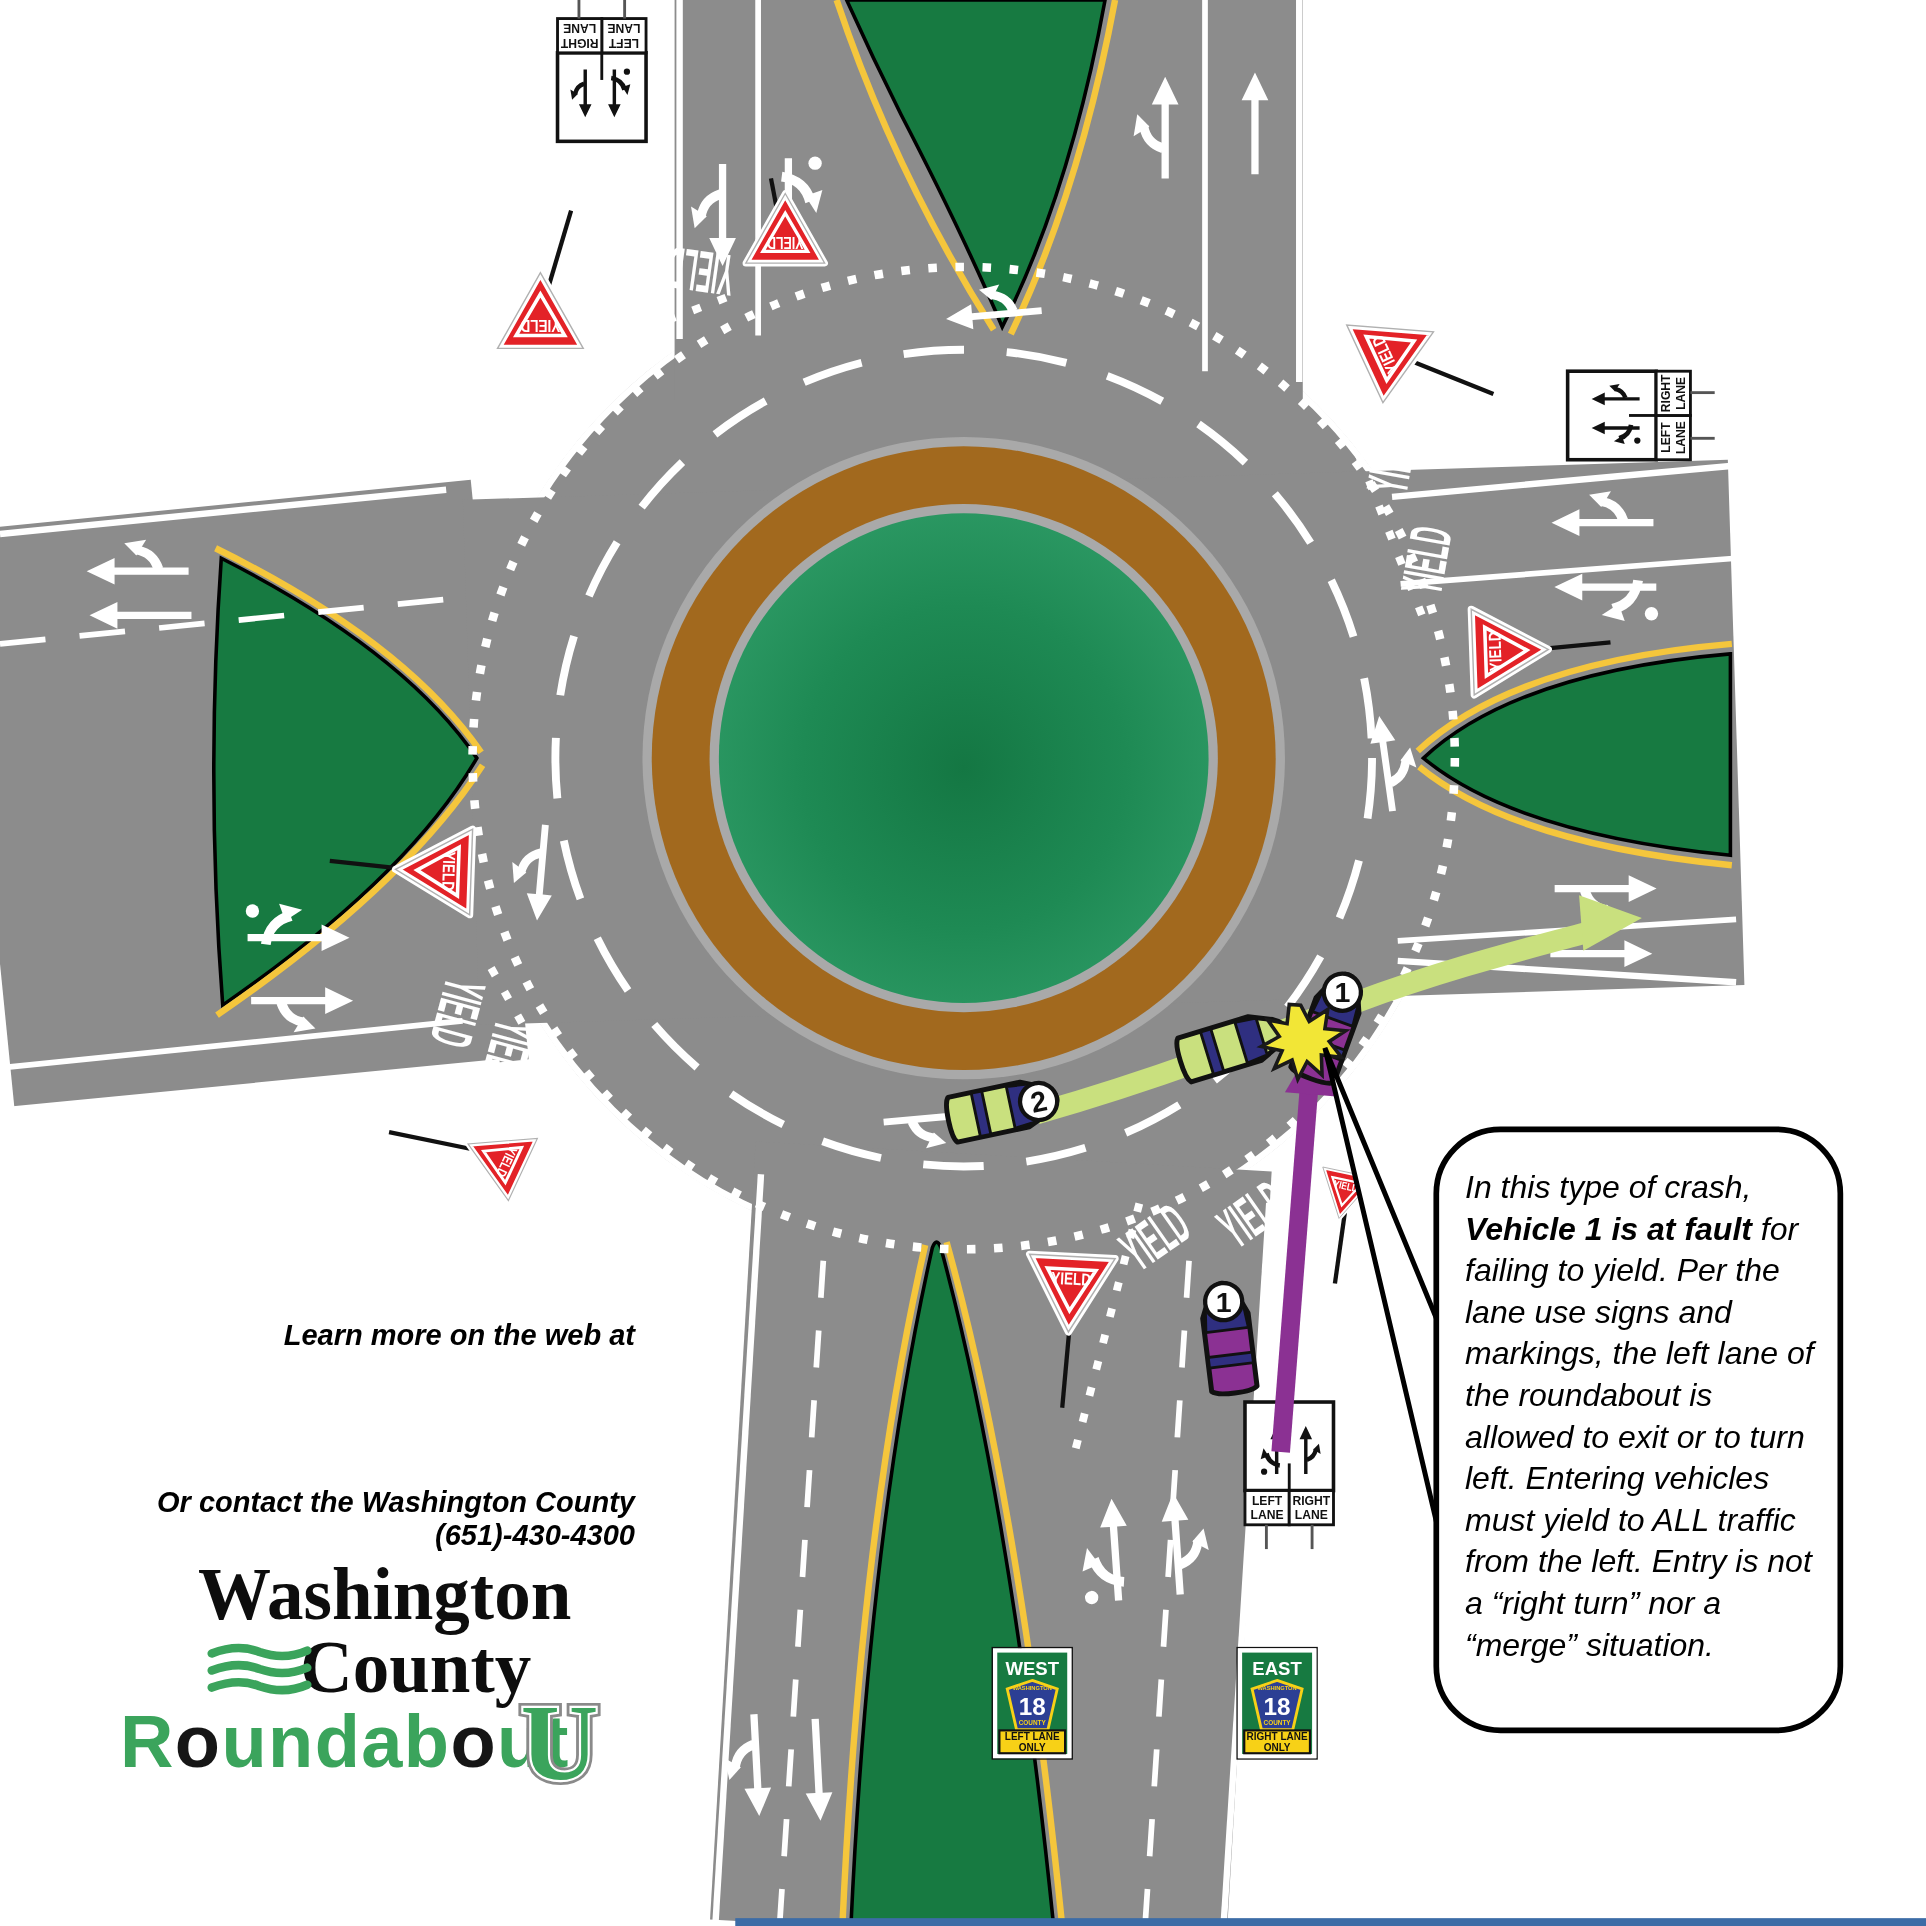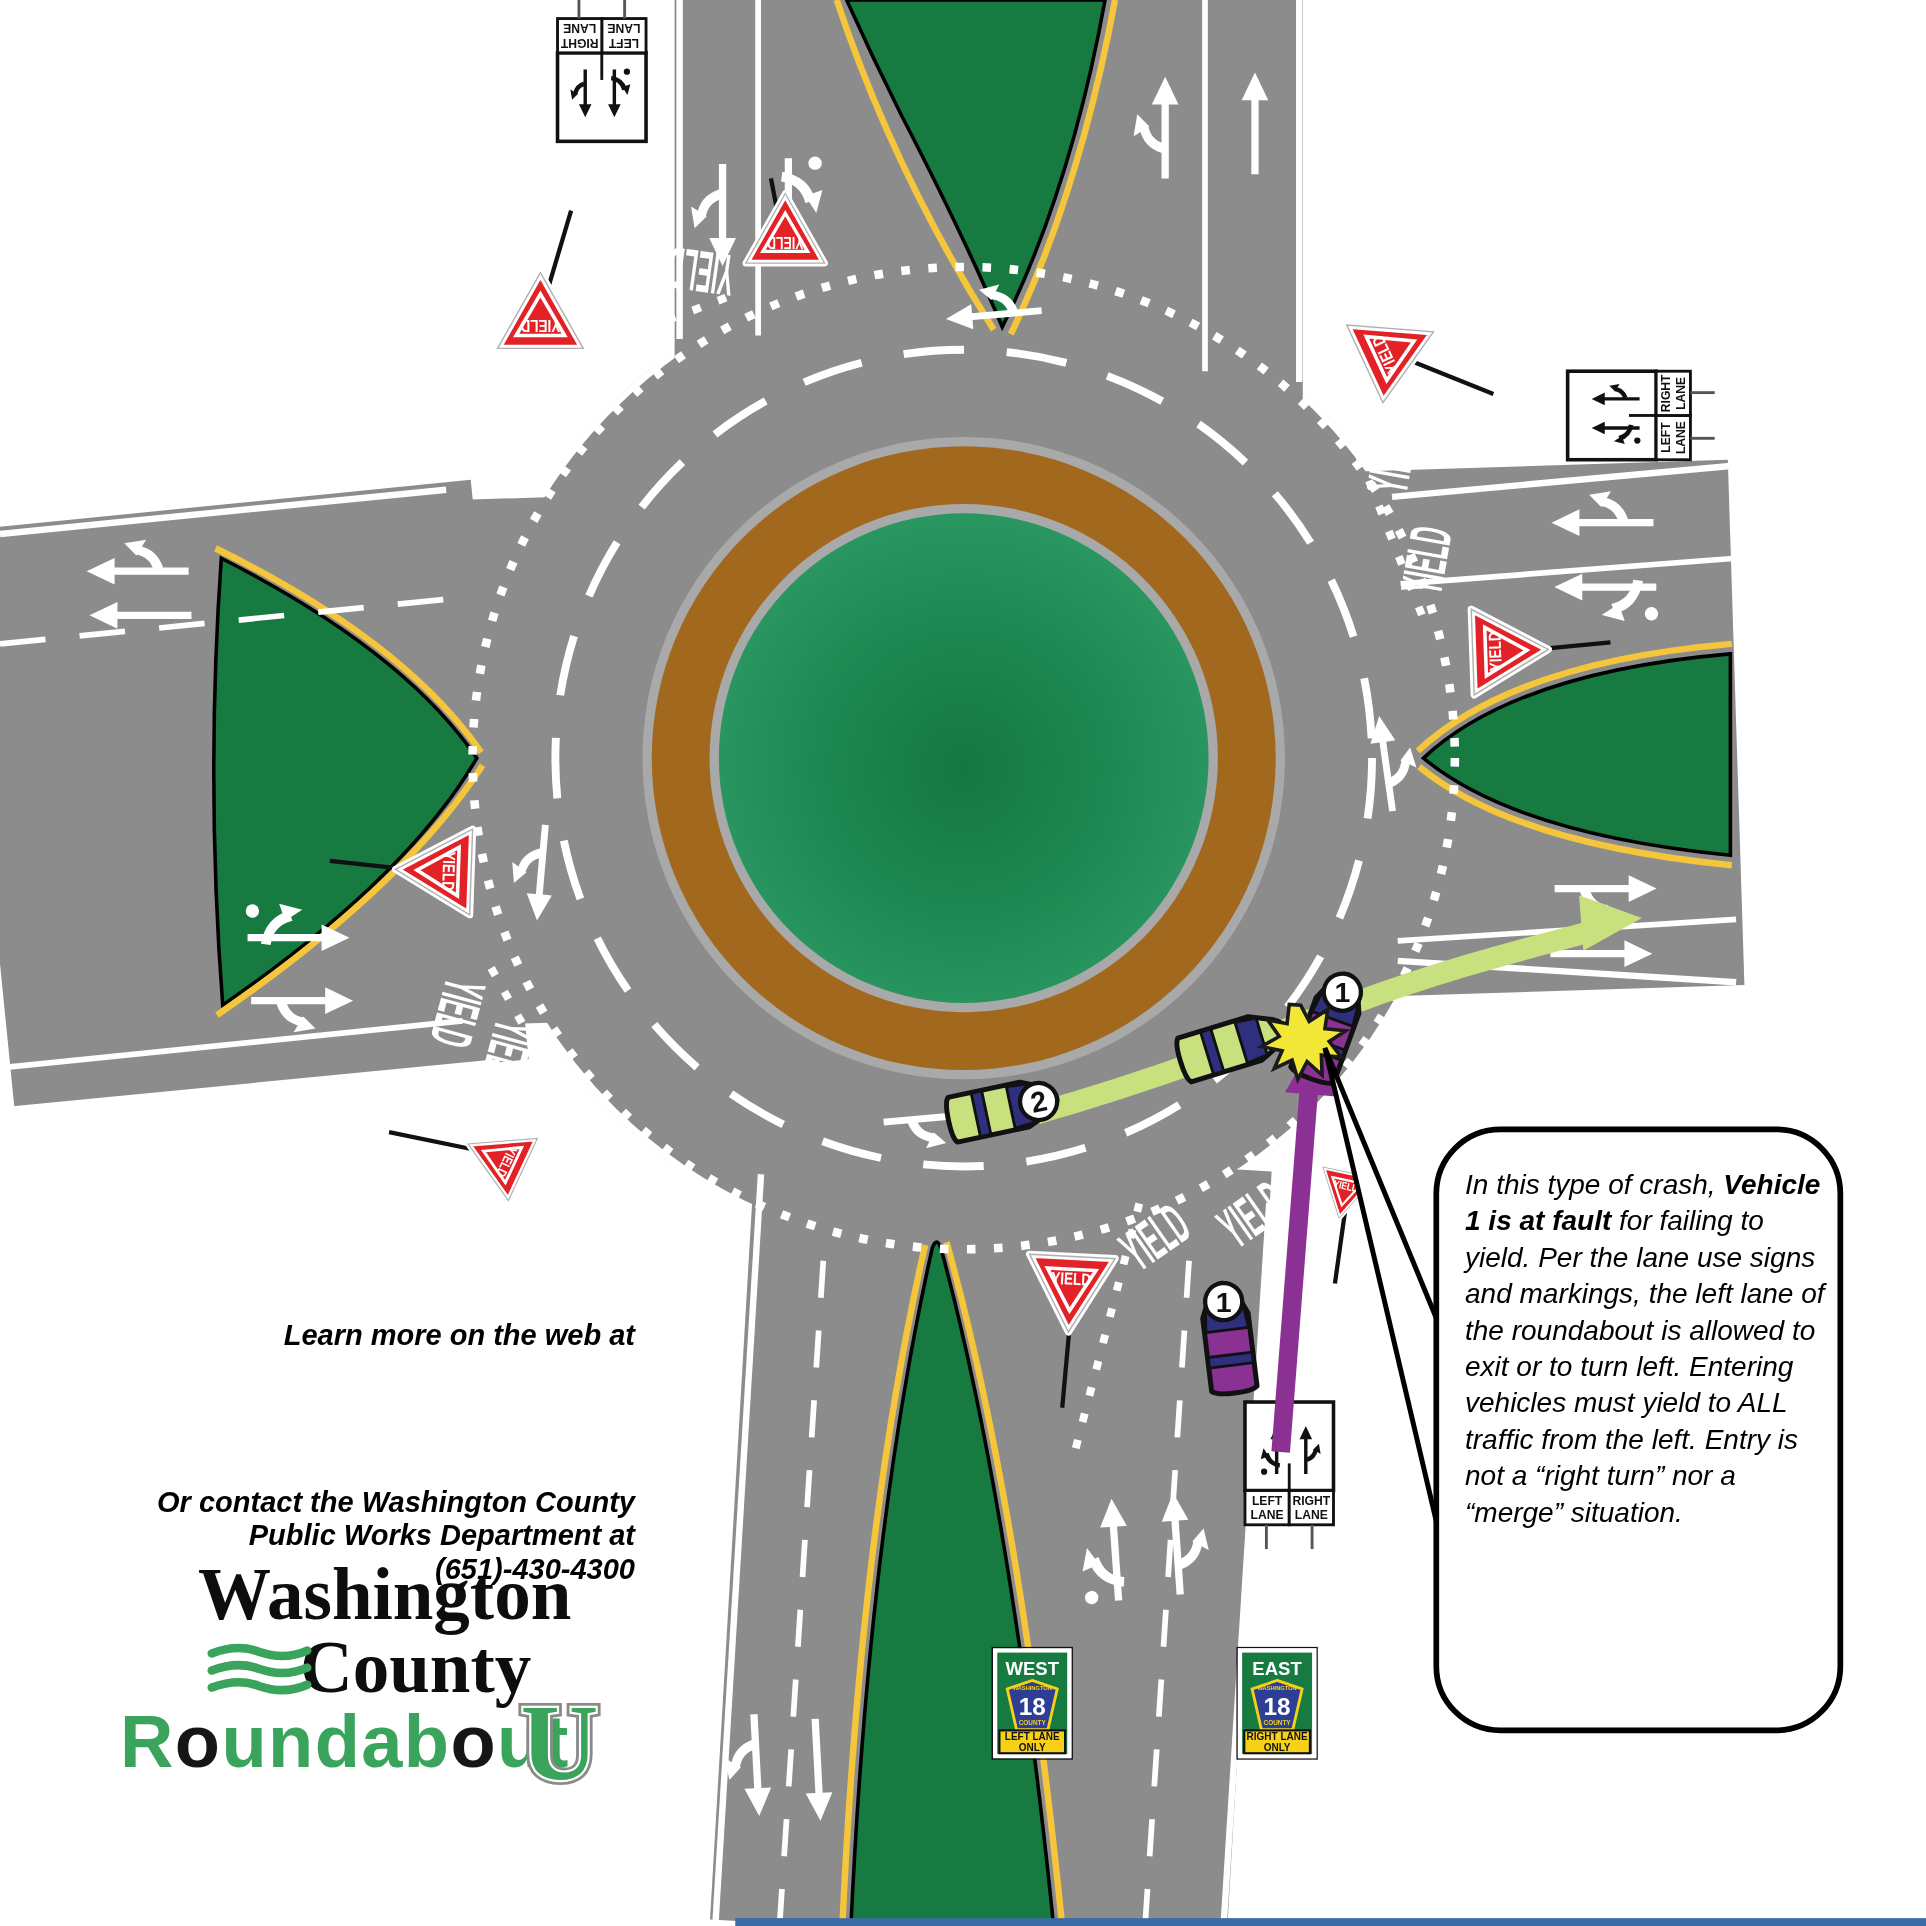--- a/index.html
+++ b/index.html
@@ -11,21 +11,21 @@
   .webtext,.contacttext{width:571px;left:64px;text-align:right;font-weight:bold;font-style:italic;
       font-size:29px;line-height:1.12;color:#000;}
   .webtext{top:1319px;}
   .contacttext{top:1486px;line-height:1.15;}
   .logo-washington{left:198px;top:1553px;font-family:"Liberation Serif",serif;font-weight:bold;
       font-size:73px;color:#0d0d0d;}
   .logo-county{left:300px;top:1626px;font-family:"Liberation Serif",serif;font-weight:bold;
       font-size:73px;color:#0d0d0d;}
   .logo-roundabout{left:120px;top:1699px;font-weight:bold;font-size:74px;letter-spacing:1.4px;color:#3BA45C;}
   .logo-roundabout .o-black{color:#161616;}
-  .callout-text{left:1465px;top:1167px;width:363px;font-style:italic;font-size:28px;line-height:1.30;color:#000;}
+  .callout-text{left:1465px;top:1167px;width:363px;font-style:italic;font-size:32px;line-height:1.30;color:#000;}
   .callout-text b{font-style:italic;}
 </style>
 </head>
 <body>
 
 <div class="stage">
 
 <svg class="diagram" width="1926" height="1926" viewBox="0 0 2698 2698" xmlns="http://www.w3.org/2000/svg">
   <defs>
     <radialGradient id="islandGrad" cx="50%" cy="52%" r="60%">
@@ -261,21 +261,20 @@
   <rect x="1030" y="2687" width="1668" height="11" fill="#3C6CA6"></rect>
 </svg>
 
 
 <div class="overlay webtext">
   <div>Learn more on the web at</div>
 </div>
 
 <div class="overlay contacttext">
   <div>Or contact the Washington County</div>
-  <div>Public Works Department at</div>
   <div>(651)-430-4300</div>
 </div>
 
 <div class="overlay logo-washington">Washington</div>
 <div class="overlay logo-county">County</div>
 <svg class="overlay" style="left:206px;top:1642px;" width="107" height="57" viewBox="0 0 150 80">
   <g fill="none" stroke="#3BA45C" stroke-width="12" stroke-linecap="round">
     <path d="M8,16 Q45,2 75,14 Q110,26 142,12"></path>
     <path d="M8,40 Q45,26 75,38 Q110,50 142,36"></path>
     <path d="M8,64 Q45,50 75,62 Q110,74 142,60"></path>

